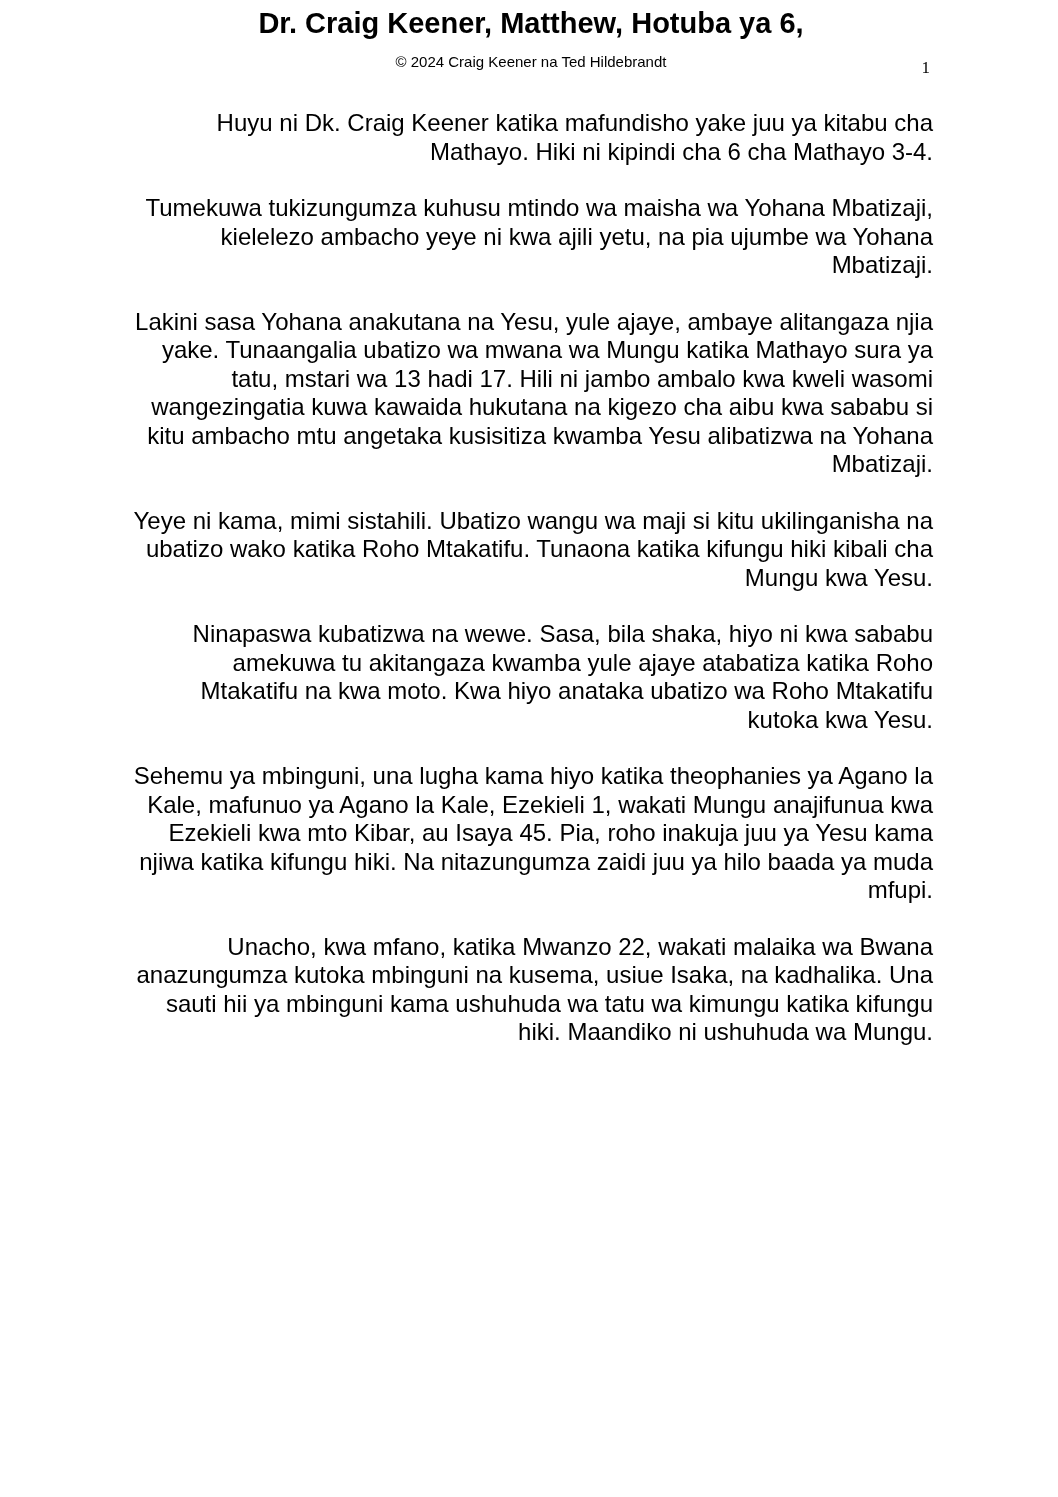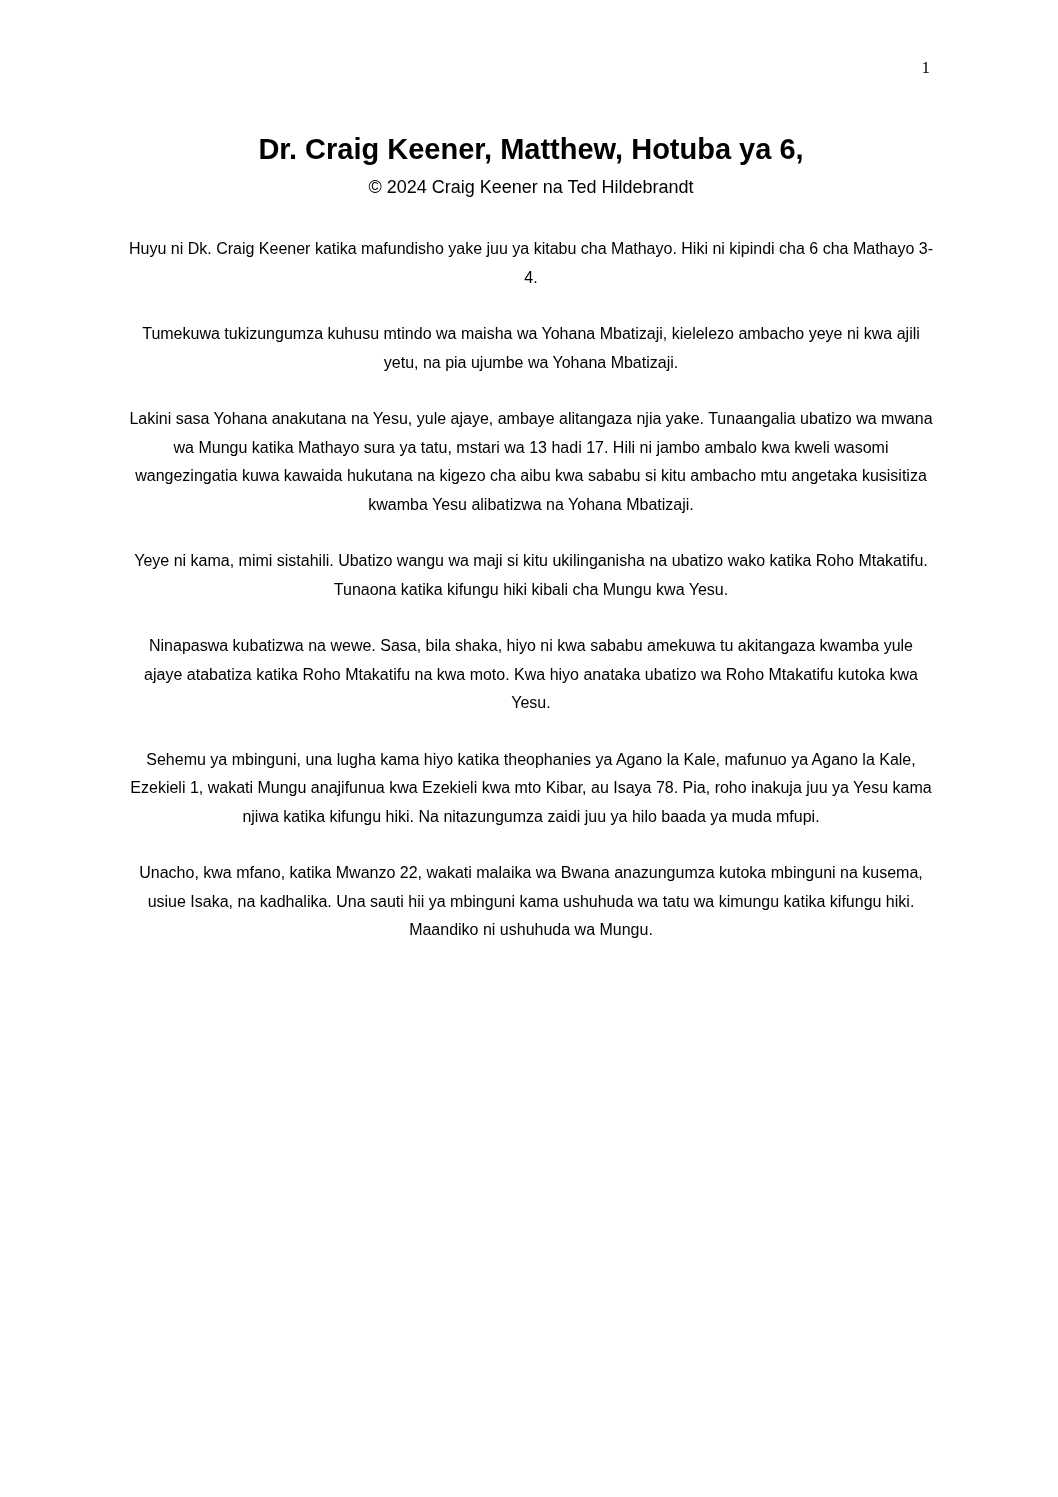--- a/index.html
+++ b/index.html
@@ -24,46 +24,45 @@
   }
   .page-number {
     position: absolute;
     top: 58px;
     right: 128px;
     font-family: "Liberation Serif", serif;
     font-size: 17px;
     color: #000000;
   }
   .content {
-    padding-top: 126px;
     margin-left: 129px;
     width: 804px;
   }
   .doc-title {
     margin: 0;
     text-align: center;
     font-weight: bold;
     font-size: 29px;
     line-height: 46px;
     letter-spacing: 0px;
   }
   .doc-title .title-line {
     display: block;
   }
   .copyright {
     text-align: center;
-    font-size: 18px;
+    font-size: 15px;
     line-height: 27px;
     margin: 2px 0 34px 0;
   }
   .paragraphs p {
-    font-size: 16px;
+    font-size: 24px;
     line-height: 28.5px;
     margin: 0 0 28px 0;
-    text-align: center;
+    text-align: right;
   }
 </style>
 </head>
 <body>
 
 <div class="page">
 
   <div class="page-number">1</div>
 
   <div class="content">
@@ -73,18 +72,18 @@
     </h1>
 
     <div class="copyright">© 2024 Craig Keener na Ted Hildebrandt</div>
 
     <div class="paragraphs">
       <p>Huyu ni Dk. Craig Keener katika mafundisho yake juu ya kitabu cha Mathayo. Hiki ni kipindi cha 6 cha Mathayo 3-4.</p>
       <p>Tumekuwa tukizungumza kuhusu mtindo wa maisha wa Yohana Mbatizaji, kielelezo ambacho yeye ni kwa ajili yetu, na pia ujumbe wa Yohana Mbatizaji.</p>
       <p>Lakini sasa Yohana anakutana na Yesu, yule ajaye, ambaye alitangaza njia yake. Tunaangalia ubatizo wa mwana wa Mungu katika Mathayo sura ya tatu, mstari wa 13 hadi 17. Hili ni jambo ambalo kwa kweli wasomi wangezingatia kuwa kawaida hukutana na kigezo cha aibu kwa sababu si kitu ambacho mtu angetaka kusisitiza kwamba Yesu alibatizwa na Yohana Mbatizaji.</p>
       <p>Yeye ni kama, mimi sistahili. Ubatizo wangu wa maji si kitu ukilinganisha na ubatizo wako katika Roho Mtakatifu. Tunaona katika kifungu hiki kibali cha Mungu kwa Yesu.</p>
       <p>Ninapaswa kubatizwa na wewe. Sasa, bila shaka, hiyo ni kwa sababu amekuwa tu akitangaza kwamba yule ajaye atabatiza katika Roho Mtakatifu na kwa moto. Kwa hiyo anataka ubatizo wa Roho Mtakatifu kutoka kwa Yesu.</p>
-      <p>Sehemu ya mbinguni, una lugha kama hiyo katika theophanies ya Agano la Kale, mafunuo ya Agano la Kale, Ezekieli 1, wakati Mungu anajifunua kwa Ezekieli kwa mto Kibar, au Isaya 78. Pia, roho inakuja juu ya Yesu kama njiwa katika kifungu hiki. Na nitazungumza zaidi juu ya hilo baada ya muda mfupi.</p>
+      <p>Sehemu ya mbinguni, una lugha kama hiyo katika theophanies ya Agano la Kale, mafunuo ya Agano la Kale, Ezekieli 1, wakati Mungu anajifunua kwa Ezekieli kwa mto Kibar, au Isaya 45. Pia, roho inakuja juu ya Yesu kama njiwa katika kifungu hiki. Na nitazungumza zaidi juu ya hilo baada ya muda mfupi.</p>
       <p>Unacho, kwa mfano, katika Mwanzo 22, wakati malaika wa Bwana anazungumza kutoka mbinguni na kusema, usiue Isaka, na kadhalika. Una sauti hii ya mbinguni kama ushuhuda wa tatu wa kimungu katika kifungu hiki. Maandiko ni ushuhuda wa Mungu.</p>
     </div>
 
   </div>
 </div>
 
 </body></html>

